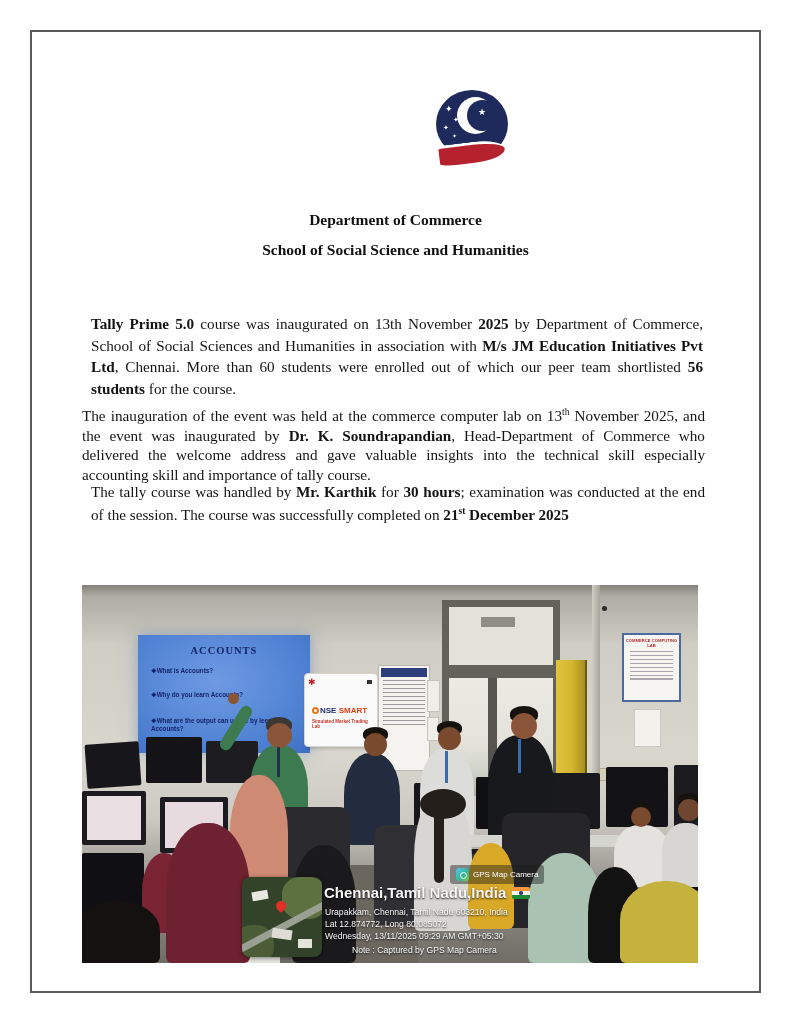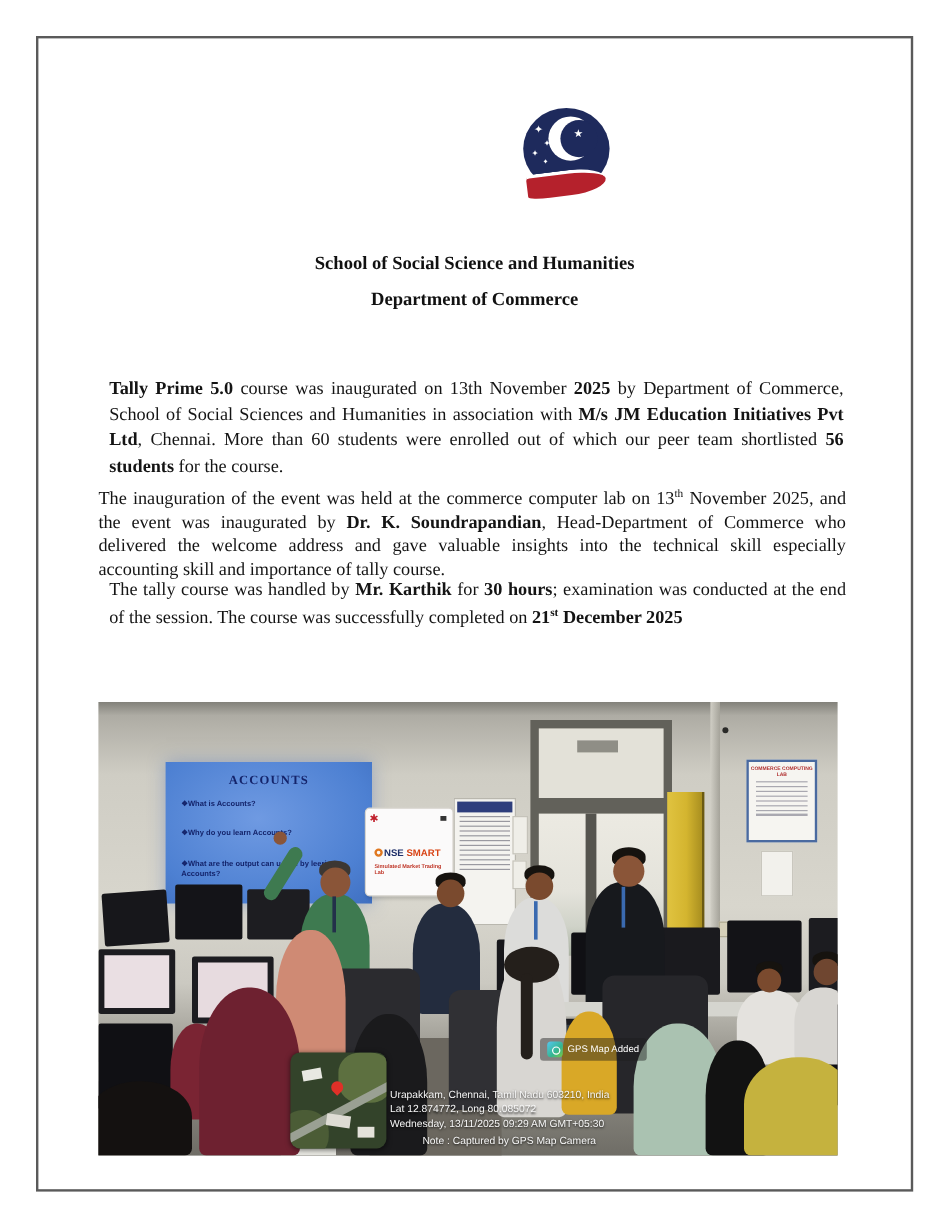--- a/index.html
+++ b/index.html
@@ -122,22 +122,22 @@
     <div class="moon-inner"></div>
     <span class="em-star" style="left:9px;top:14px;font-size:9px">✦</span>
     <span class="em-star" style="left:17px;top:26px;font-size:7px">✦</span>
     <span class="em-star" style="left:7px;top:34px;font-size:7px">✦</span>
     <span class="em-star" style="left:16px;top:42px;font-size:6px">✦</span>
     <span class="em-star" style="left:42px;top:17px;font-size:9px">★</span>
     <div class="red-swoosh"></div>
   </div>
 
   <div class="headings">
+    <div class="h">Department of Commerce</div>
     <div class="h">School of Social Science and Humanities</div>
-    <div class="h">Department of Commerce</div>
   </div>
 
   <p class="para p1"><span style="font-weight: bold;">Tally Prime 5.0</span><span> course was inaugurated on 13th November </span><span style="font-weight: bold;">2025</span><span> by Department of Commerce, School of Social Sciences and Humanities in association with </span><span style="font-weight: bold;">M/s JM Education Initiatives Pvt Ltd</span><span>, Chennai. More than 60 students were enrolled out of which our peer team shortlisted </span><span style="font-weight: bold;">56 students</span><span> for the course.</span></p>
   <p class="para p2"><span>The inauguration of the event was held at the commerce computer lab on 13</span><sup>th</sup><span> November 2025, and the event was inaugurated by </span><span style="font-weight: bold;">Dr. K. Soundrapandian</span><span>, Head-Department of Commerce who delivered the welcome address and gave valuable insights into the technical skill especially accounting skill and importance of tally course.</span></p>
   <p class="para p3"><span>The tally course was handled by </span><span style="font-weight: bold;">Mr. Karthik</span><span> for </span><span style="font-weight: bold;">30 hours</span><span>; examination was conducted at the end of the session. The course was successfully completed on </span><span style="font-weight: bold;">21</span><sup style="font-weight: bold;">st</sup><span style="font-weight: bold;"> December 2025</span></p>
 
   <div class="photo">
 
     <div class="s slide">
       <div class="slide-title">ACCOUNTS</div>
@@ -266,20 +266,24 @@
       <div class="blob1"></div>
         <div class="blob2"></div>
         <div class="road"></div>
       <div class="b1"></div>
         <div class="b2"></div>
         <div class="b3"></div>
       <div class="pin"></div>
     </div>
     <div class="s gps-badge">
       <span class="gps-cam"></span>
-      <span>GPS Map Added</span>
+      <span>GPS Map Camera</span>
+    </div>
+    <div class="s gps-txt gps-title">
+      <span>Chennai,Tamil Nadu,India</span>
+      <span class="flag"></span>
     </div>
     <div class="s gps-txt gps-l1">Urapakkam, Chennai, Tamil Nadu 603210, India</div>
     <div class="s gps-txt gps-l2">Lat 12.874772, Long 80.085072</div>
     <div class="s gps-txt gps-l3">Wednesday, 13/11/2025 09:29 AM GMT+05:30</div>
     <div class="s gps-txt gps-l4">Note : Captured by GPS Map Camera</div>
   </div>
 </div>
 
 </body></html>

